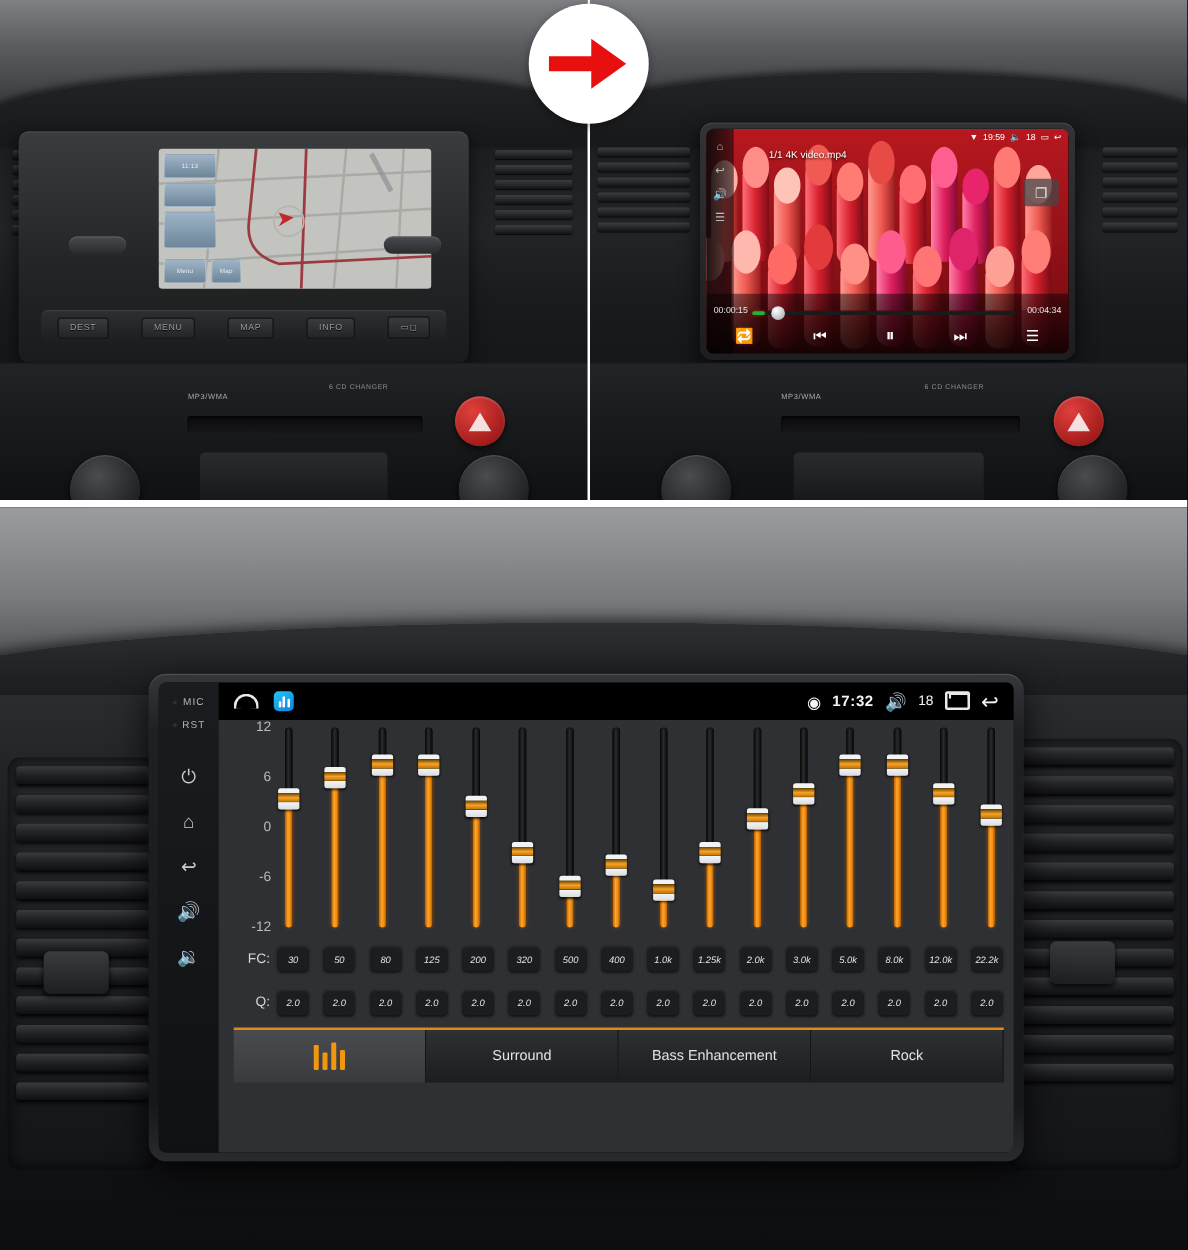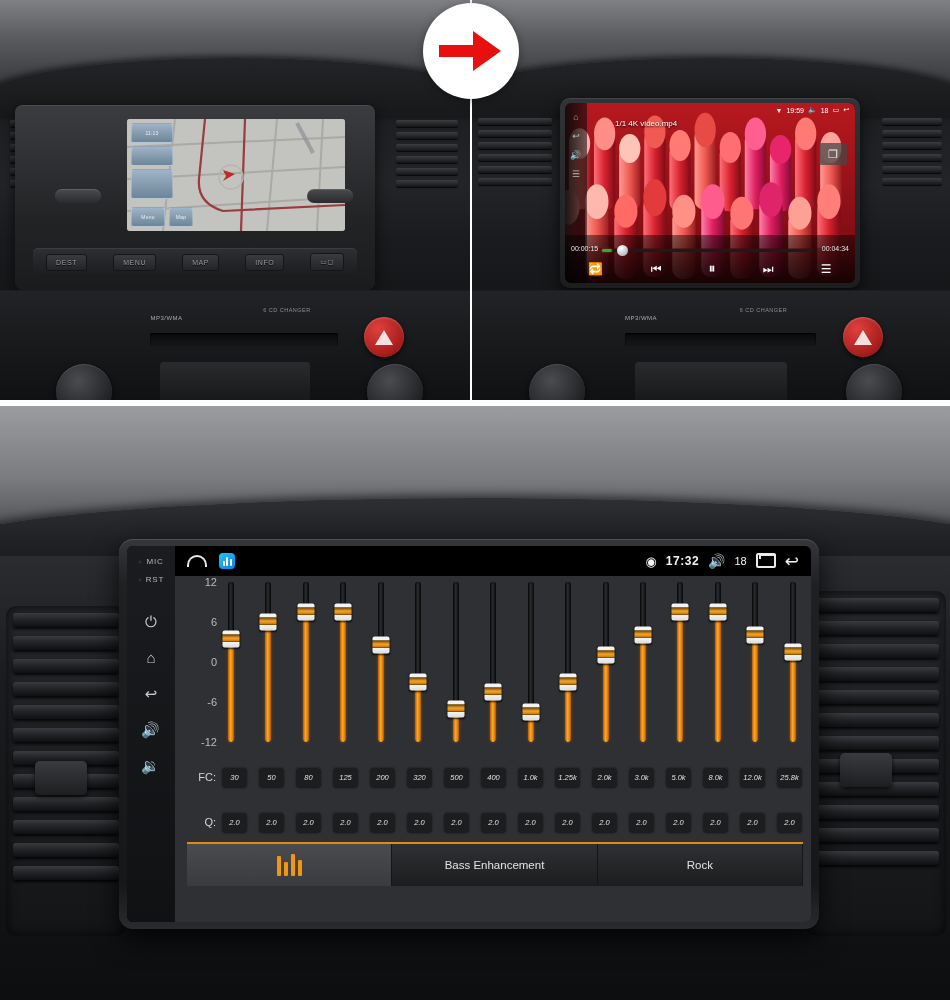--- a/index.html
+++ b/index.html
@@ -214,21 +214,21 @@
            background: linear-gradient(90deg,#0b0b0c,#2a2b2c 45%,#0a0a0b);
            box-shadow: inset 0 0 2px #000; }
   .fill { position:absolute; left:50%; transform:translateX(-50%); bottom:0; width:6px; border-radius:3px;
           background: linear-gradient(90deg,#b35c00,#ffa42a 40%,#f08a10 70%,#a65400);
           box-shadow: 0 0 3px rgba(255,150,30,.35); }
   .handle { position:absolute; left:50%; transform:translate(-50%,-50%); width:17px; height:17px; border-radius:2px;
             background: linear-gradient(180deg,#f2f3f5 0%,#f2f3f5 22%, #6b4400 24%, #f6a32a 45%, #c97a07 62%, #6b4400 66%, #f2f3f5 68%, #dcdde0 100%);
             box-shadow: 0 1px 2px rgba(0,0,0,.8); }
 
   
-  .fq-row { display:flex; align-items:center; margin-top:25px;justify-content:flex-end; }
+  .fq-row { display:flex; align-items:center; margin-top:15px;justify-content:flex-end; }
   .fq-lbl { width:34px; flex:0 0 34px; text-align:right; padding-right:5px; color:#d4d5d7; font-size:11px; }
   .fq-cells { flex:1; display:flex; justify-content:space-between; padding:0 1px;font-style:italic; }
   .fq-cell { width:25px; height:20px; border-radius:4px; background:#1c1d1f;
              color:#e2e3e5; font-size:7.5px; display:flex; align-items:center; justify-content:center;
              box-shadow: inset 0 1px 0 rgba(255,255,255,.05), 0 1px 2px rgba(0,0,0,.6); }
 
   
   .tabs { height:44px; display:flex; border-top:2px solid #e08a14; flex:0 0 44px; margin-top:10px; }
   .tab { flex:1; display:flex; align-items:center; justify-content:center;
          background: linear-gradient(180deg,#2f3033,#1c1d1f);
@@ -668,21 +668,21 @@
                   <div class="fq-cell">320</div>
                   <div class="fq-cell">500</div>
                   <div class="fq-cell">400</div>
                   <div class="fq-cell">1.0k</div>
                   <div class="fq-cell">1.25k</div>
                   <div class="fq-cell">2.0k</div>
                   <div class="fq-cell">3.0k</div>
                   <div class="fq-cell">5.0k</div>
                   <div class="fq-cell">8.0k</div>
                   <div class="fq-cell">12.0k</div>
-                  <div class="fq-cell">25.8k</div>
+                  <div class="fq-cell">22.2k</div>
                 </div>
             </div>
             <div class="fq-row">
               <div class="fq-lbl">Q:</div>
               <div class="fq-cells" id="q-cells">
                   <div class="fq-cell">2.0</div>
                   <div class="fq-cell">2.0</div>
                   <div class="fq-cell">2.0</div>
                   <div class="fq-cell">2.0</div>
                   <div class="fq-cell">2.0</div>
@@ -703,20 +703,23 @@
             <div class="tabs" id="tabs">
                 <div class="tab active">
                   <span class="eqicon">
                     <i style="height:20px"></i>
                     <i style="height:14px"></i>
                     <i style="height:22px"></i>
                     <i style="height:16px"></i>
                   </span>
                 </div>
                 <div class="tab">
+                  <span>Surround</span>
+                </div>
+                <div class="tab">
                   <span>Bass Enhancement</span>
                 </div>
                 <div class="tab">
                   <span>Rock</span>
                 </div>
               </div>
           </div>
 
         </div>
       </div>

